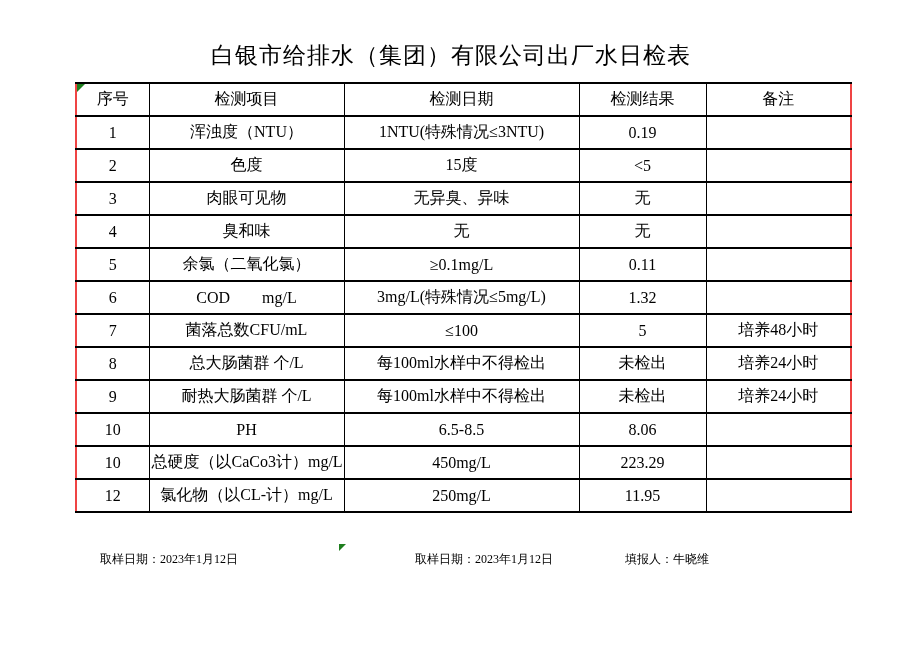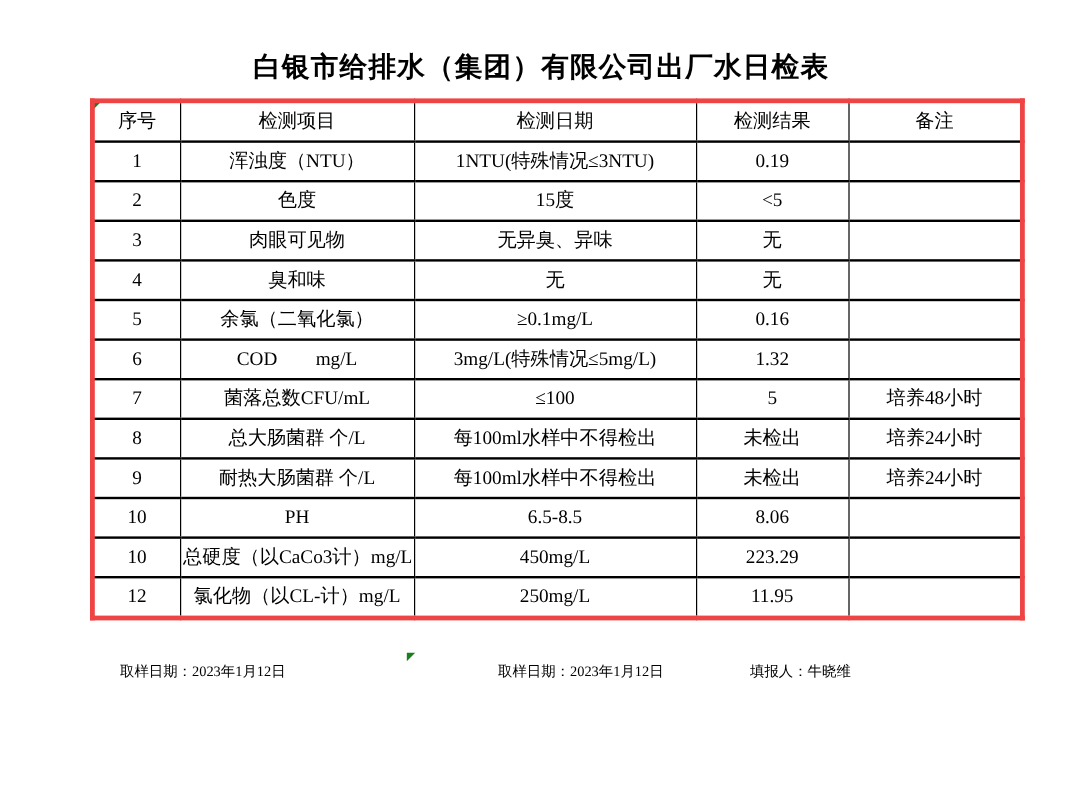--- a/index.html
+++ b/index.html
@@ -15,32 +15,32 @@
     color: #000000;
     overflow: hidden;
   }
   .doc-title {
     position: absolute;
     top: 40px;
     left: 0;
     width: 902px;
     text-align: center;
     font-size: 23px;
-    font-weight: bold;
+    font-weight: normal;
     letter-spacing: 1px;
     margin: 0;
   }
   table.inspection-table {
     position: absolute;
     left: 75px;
     top: 82px;
     width: 775px;
     border-collapse: collapse;
     table-layout: fixed;
-    border: 4px solid #ef4444;
+    border: 2px solid #ef4444;
   }
   table.inspection-table th,
   table.inspection-table td {
     border-left: 1px solid #000000;
     border-right: 1px solid #000000;
     border-top: 2px solid #000000;
     border-bottom: 2px solid #000000;
     height: 31px;
     padding: 0 2px;
     text-align: center;
@@ -135,21 +135,21 @@
       <td>4</td>
       <td>臭和味</td>
       <td>无</td>
       <td>无</td>
       <td></td>
     </tr>
     <tr>
       <td>5</td>
       <td>余氯（二氧化氯）</td>
       <td>≥0.1mg/L</td>
-      <td>0.16</td>
+      <td>0.11</td>
       <td></td>
     </tr>
     <tr>
       <td>6</td>
       <td>COD        mg/L</td>
       <td>3mg/L(特殊情况≤5mg/L)</td>
       <td>1.32</td>
       <td></td>
     </tr>
     <tr>

